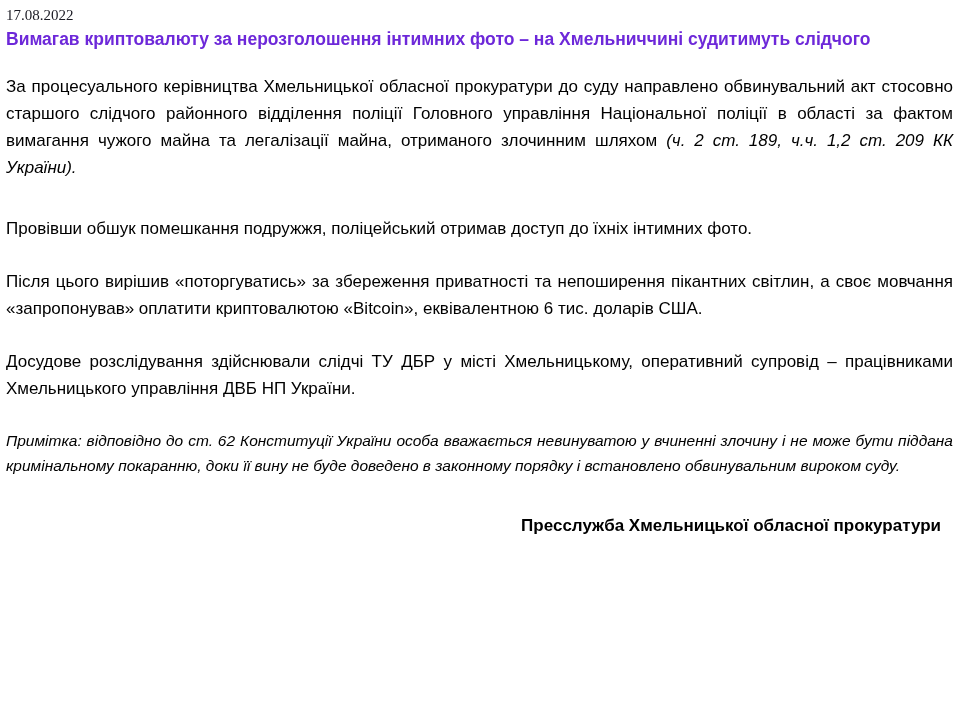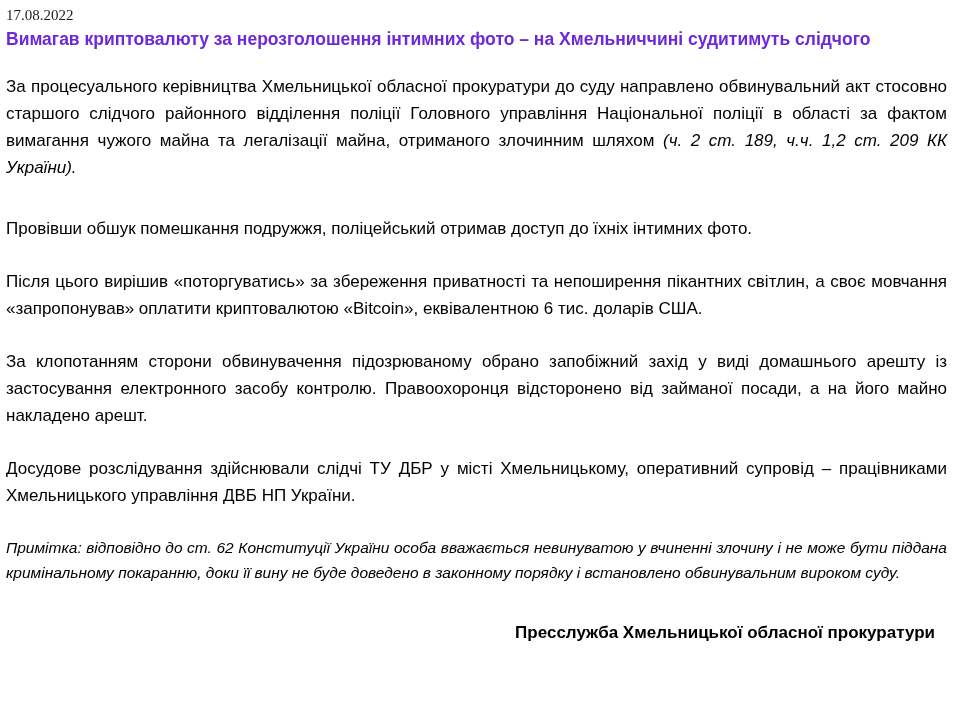--- a/index.html
+++ b/index.html
@@ -11,21 +11,21 @@
     width: 960px;
     height: 710px;
     overflow: hidden;
     font-family: "Liberation Sans", sans-serif;
     color: #000000;
   }
   .doc {
     box-sizing: border-box;
     width: 960px;
     height: 710px;
-    padding: 6px 13px 0 6px;
+    padding: 6px 7px 0 6px;
   }
   .date {
     font-family: "Liberation Serif", serif;
     font-size: 15px;
     line-height: 19px;
     color: #1b1b24;
   }
   .title {
     font-size: 17.5px;
     font-weight: bold;
@@ -69,21 +69,20 @@
 
   <h1 class="title" style="color: #6d28d9;">Вимагав криптовалюту за нерозголошення інтимних фото – на Хмельниччині судитимуть слідчого</h1>
 
   <p class="para"><span>За процесуального керівництва Хмельницької обласної прокуратури до суду направлено обвинувальний акт стосовно старшого слідчого районного відділення поліції Головного управління Національної поліції в області за фактом вимагання чужого майна та легалізації майна, отриманого злочинним шляхом </span><span class="citation">(ч. 2 ст. 189, ч.ч. 1,2  ст. 209 КК України).</span></p>
 
   <p class="para">Провівши обшук помешкання подружжя, поліцейський отримав доступ до їхніх інтимних фото.</p>
 
   <p class="para">Після цього вирішив «поторгуватись» за збереження приватності та непоширення пікантних світлин, а своє мовчання «запропонував» оплатити криптовалютою «Bitcoin», еквівалентною 6 тис. доларів США.</p>
 
 
-  <p class="para">За клопотанням сторони обвинувачення підозрюваному обрано запобіжний захід у виді домашнього арешту із застосування електронного засобу контролю. Правоохоронця відсторонено від займаної посади, а на його майно накладено арешт.</p>
 
   <p class="para">Досудове розслідування здійснювали слідчі ТУ ДБР у місті Хмельницькому, оперативний супровід – працівниками Хмельницького управління ДВБ НП України.</p>
 
   <p class="note">Примітка: відповідно до ст. 62 Конституції України особа вважається невинуватою у вчиненні злочину і не може бути піддана кримінальному покаранню, доки її вину не буде доведено в законному порядку і встановлено обвинувальним вироком суду.</p>
 
   <p class="signature">Пресслужба Хмельницької обласної прокуратури</p>
 
 </div>
 
 </body></html>

